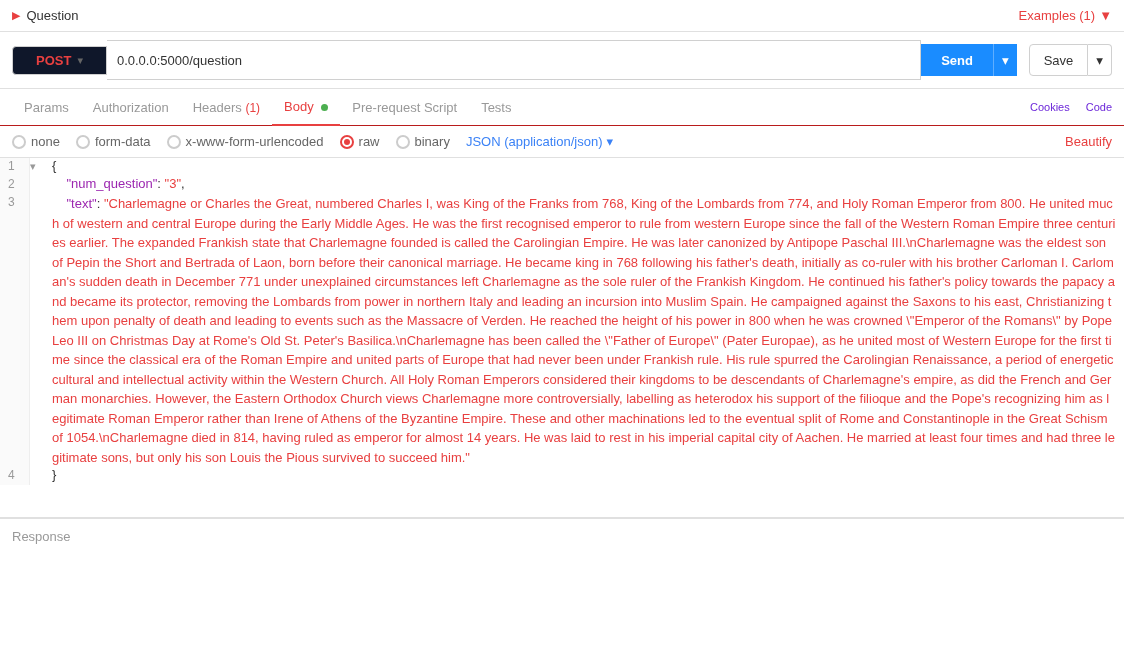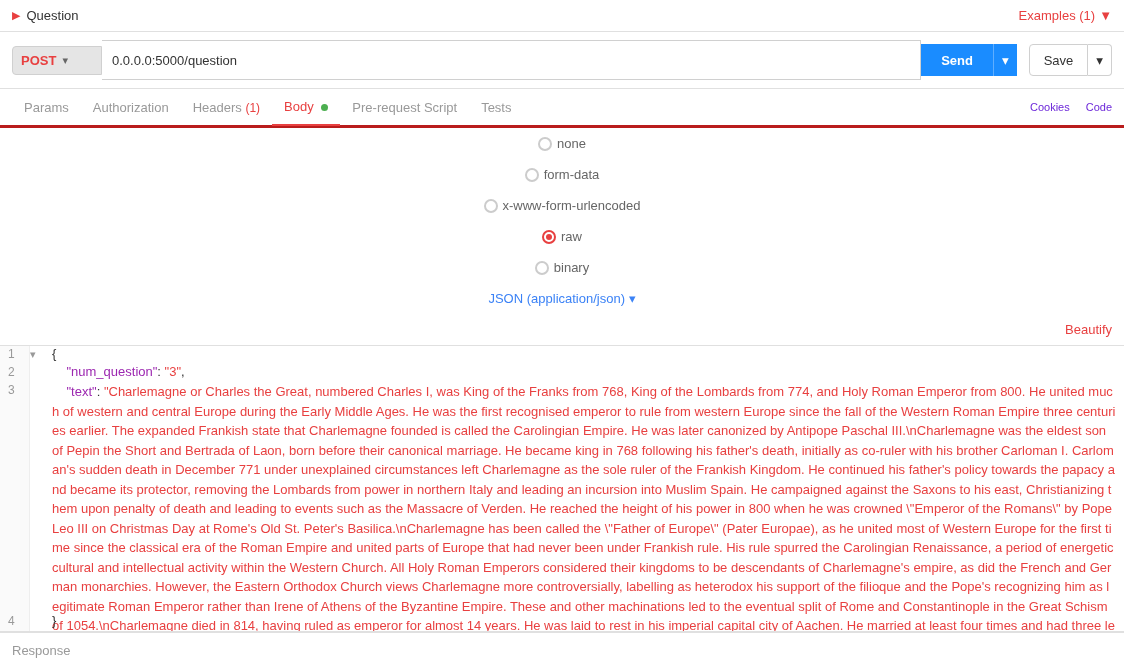--- a/index.html
+++ b/index.html
@@ -18,21 +18,21 @@
       margin-left: auto; color: #e84040; font-size: 13px; cursor: pointer; display: flex; align-items: center; gap: 4px;
     }
 
     
     .url-bar {
       display: flex; align-items: center; gap: 0; padding: 8px 12px;
       border-bottom: 1px solid #e0e0e0; background: #fff;
     }
     .method-select {
       display: flex; align-items: center; border: 1px solid #d0d0d0; border-radius: 4px 0 0 4px;
-      padding: 6px 8px; background: #e5e5e5; cursor: pointer; gap: 6px; min-width: 90px;
+      padding: 6px 23px; background: #0f172a; cursor: pointer; gap: 6px; min-width: 90px;
     }
     .method-select .method-text { color: #e84040; font-weight: 600; font-size: 13px; }
     .method-select .chevron { color: #666; font-size: 11px; }
     .url-input {
       flex: 1; border: 1px solid #d0d0d0; border-left: none; padding: 6px 10px;
       font-size: 13px; outline: none; color: #333; height: 40px;
     }
     .send-btn-group { display: flex; align-items: flex-end; }
     .send-btn {
       background: #1a8cff; color: #fff; border: none; padding: 6px 20px;
@@ -48,35 +48,35 @@
       font-size: 13px; cursor: pointer; height: 32px; border-radius: 4px 0 0 4px;
     }
     .save-btn-arrow {
       background: #fff; color: #333; border: 1px solid #d0d0d0; border-left: none;
       padding: 6px 8px; cursor: pointer; height: 32px; border-radius: 0 4px 4px 0;
     }
 
     
     .tabs {
       display: flex; align-items: center; padding: 0 12px;
-      border-bottom: 3px solid #b91c1c; background: #fff;
+      border-bottom: 1px solid #b91c1c; background: #fff;
     }
     .tab {
       padding: 10px 12px; font-size: 13px; color: #999; cursor: pointer; position: relative;
     }
     .tab.active { color: #e84040; border-bottom: 2px solid #e84040; margin-bottom: -1px; font-weight: 500; }
     .tab .badge { color: #e84040; font-size: 12px; }
     .tab .dot { display: inline-block; width: 7px; height: 7px; background: #4caf50; border-radius: 50%; margin-left: 4px; vertical-align: middle; }
     .tabs-right { margin-left: auto; display: flex; gap: 16px; }
     .tabs-right a { color: #6d28d9; font-size: 11px; cursor: pointer; }
 
     
     .body-types {
-      display: flex; align-items: center; gap: 16px; padding: 8px 12px;
-      border-bottom: 1px solid #e0e0e0; background: #fff; flex-direction: column;
+      display: flex; align-items: flex-end; gap: 16px; padding: 8px 12px;
+      border-bottom: 1px solid #e0e0e0; background: #fff;
     }
     .radio-item { display: flex; align-items: center; gap: 5px; cursor: pointer; color: #666; font-size: 13px; }
     .radio-circle {
       width: 14px; height: 14px; border-radius: 50%; border: 2px solid #ccc;
       display: flex; align-items: center; justify-content: center;
     }
     .radio-circle.checked { border-color: #e84040; }
     .radio-circle.checked::after { content: ''; width: 6px; height: 6px; background: #e84040; border-radius: 50%; }
     .json-select { color: #3b82f6; font-size: 13px; cursor: pointer; display: flex; align-items: center; gap: 4px; }
     .beautify-btn { margin-left: auto; color: #e84040; font-size: 13px; cursor: pointer; }

